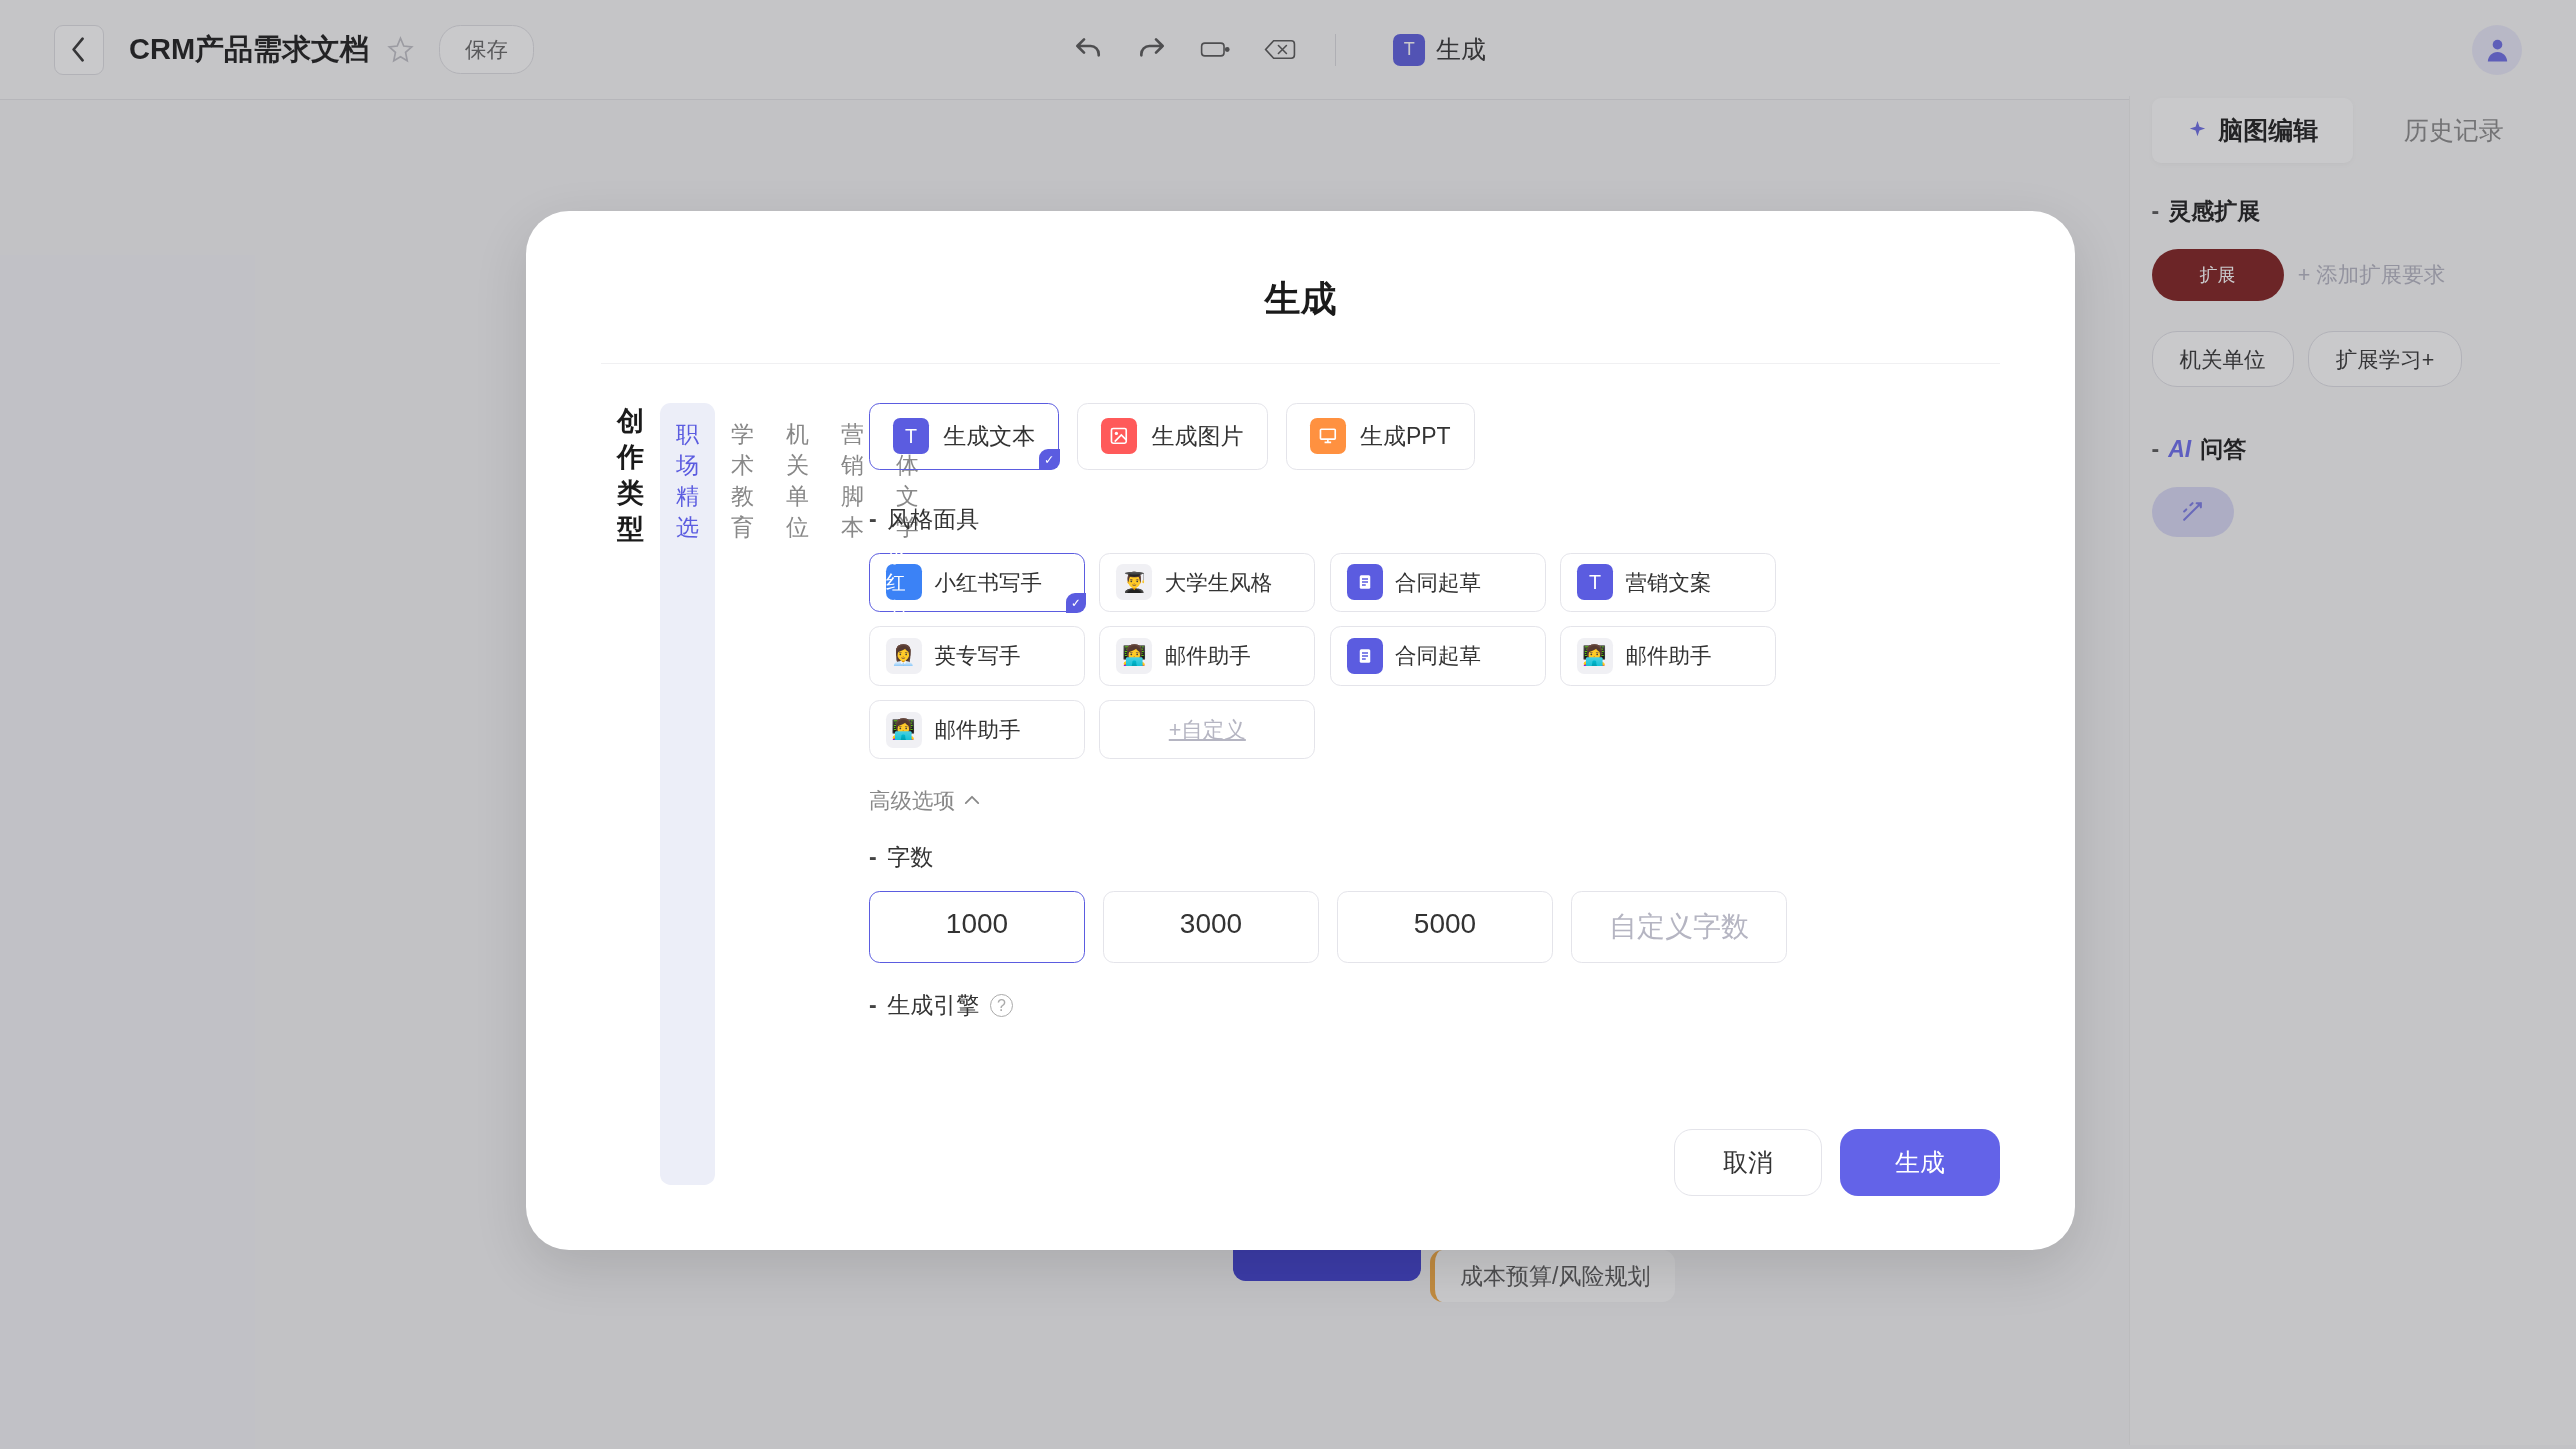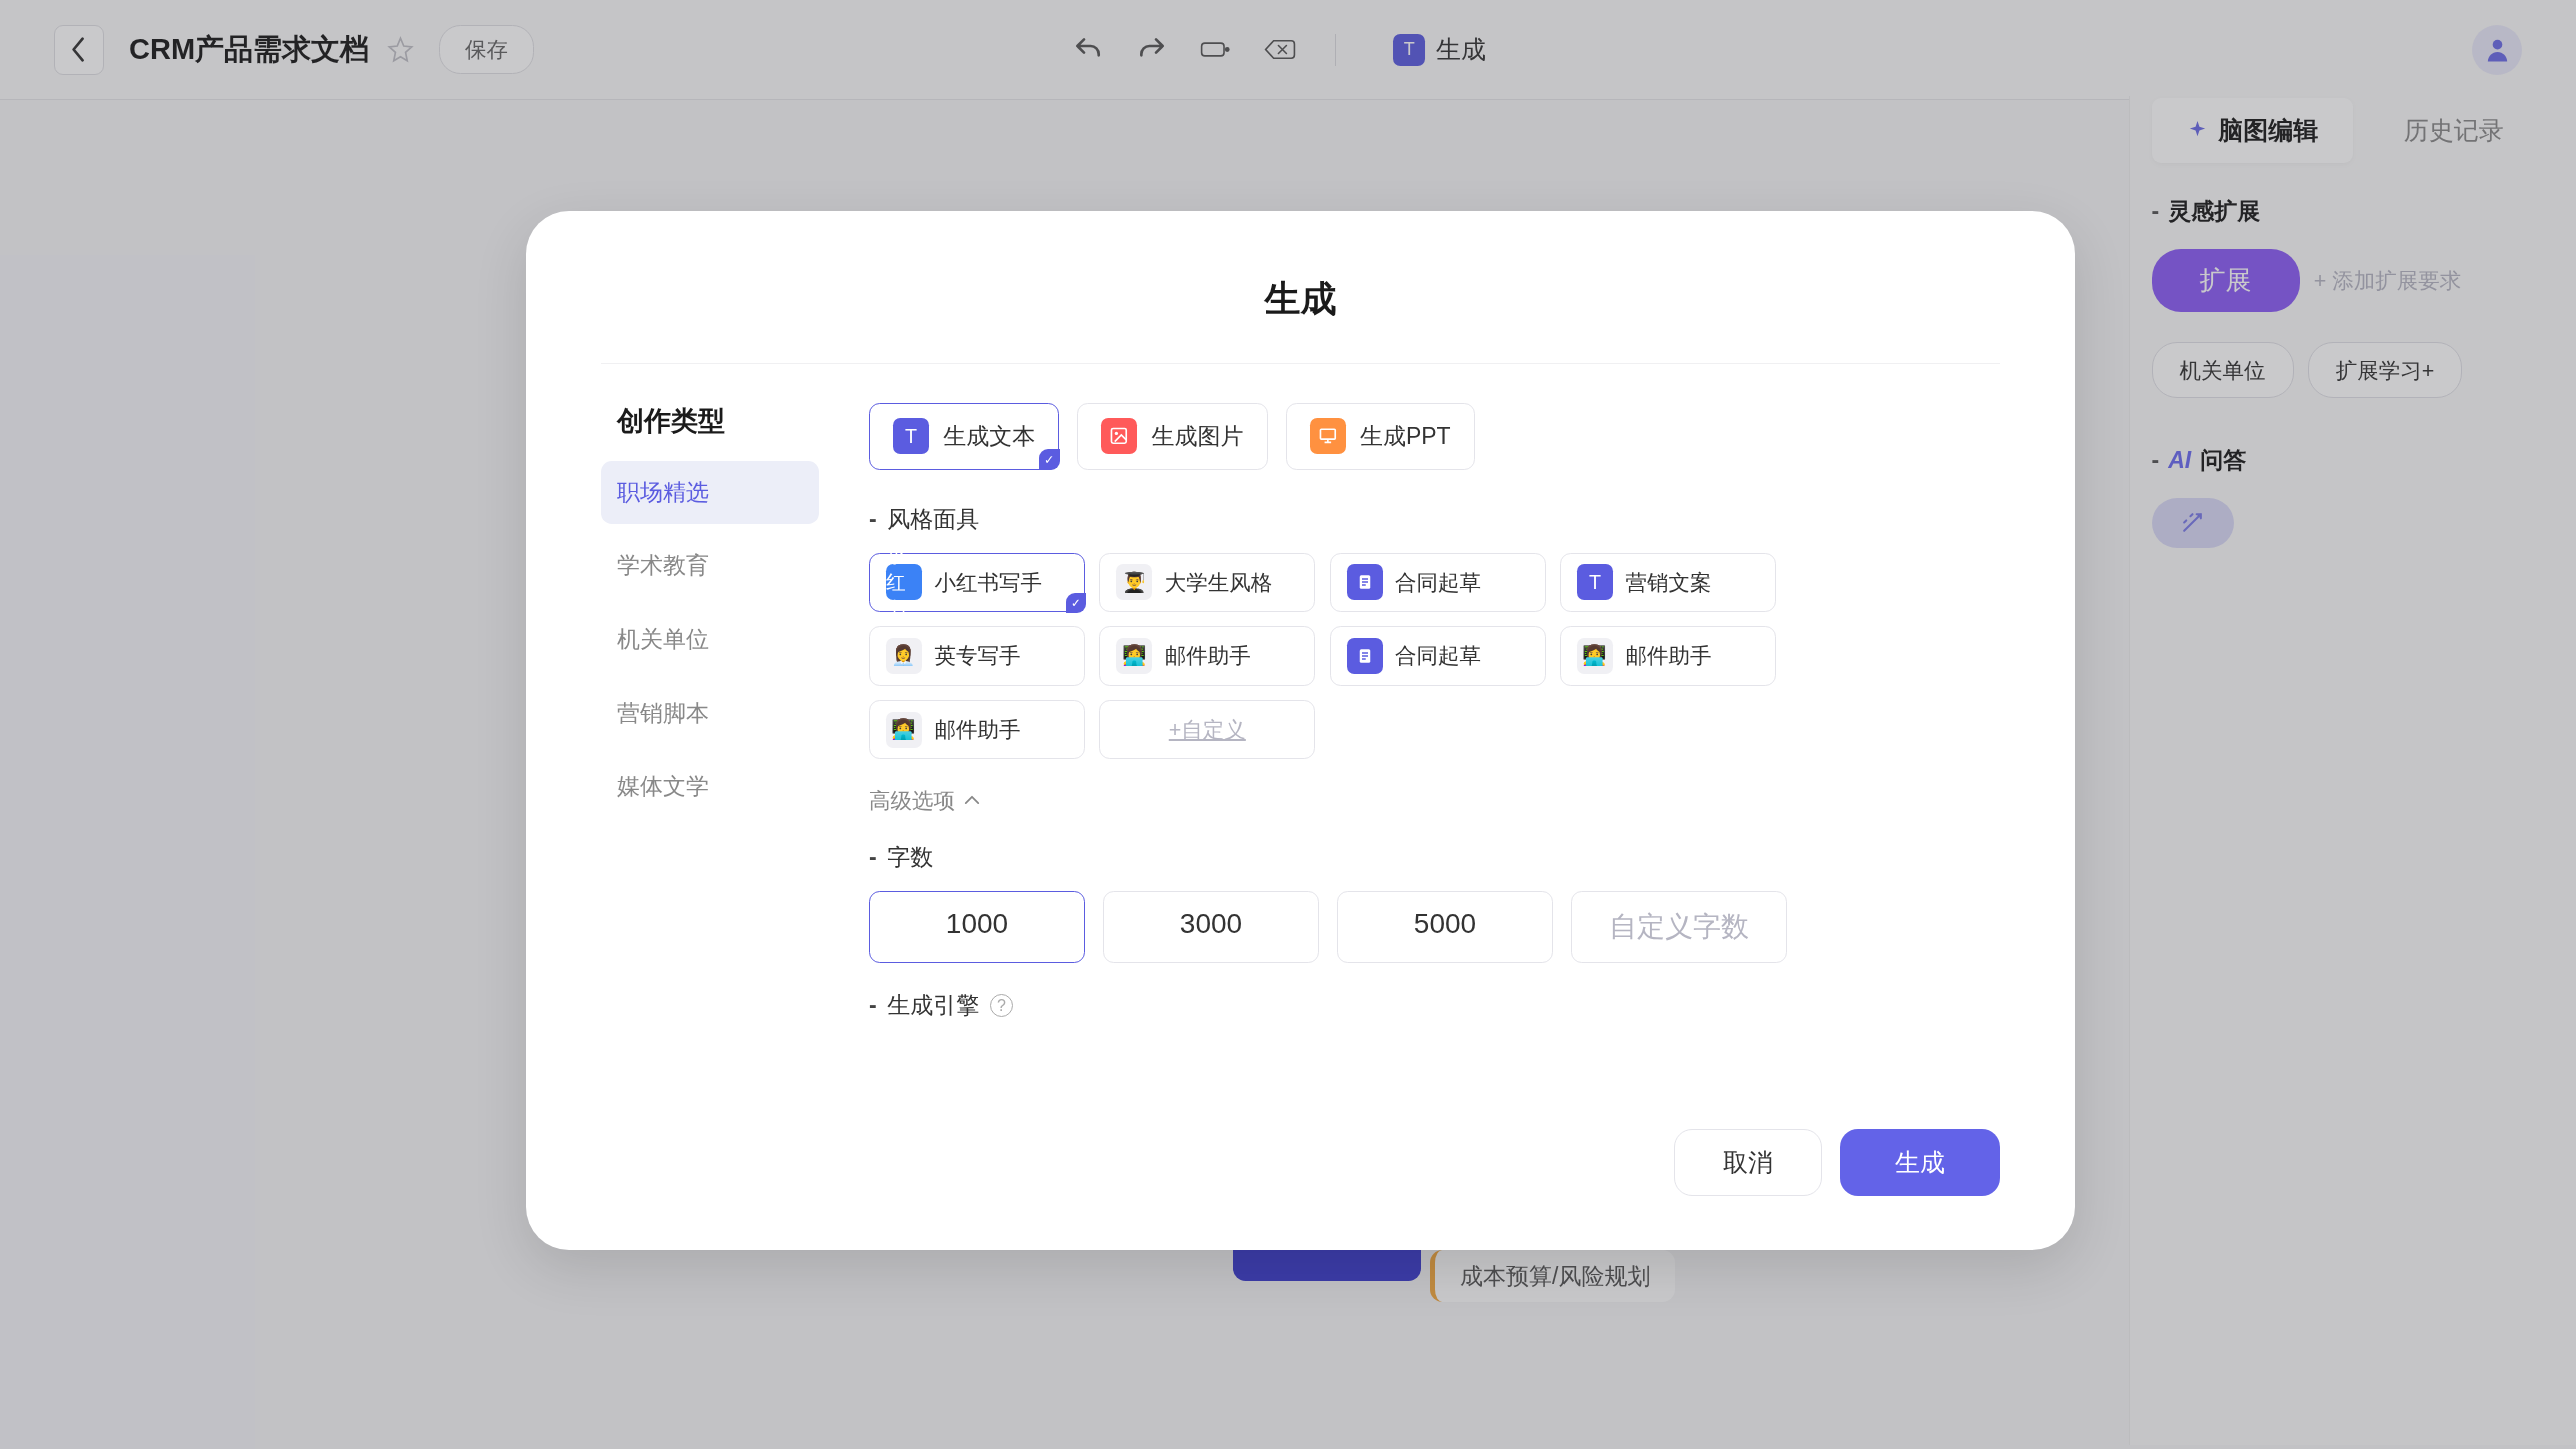--- a/index.html
+++ b/index.html
@@ -20,21 +20,21 @@
 .avatar { position: absolute; right: 54px; width: 50px; height: 50px; border-radius: 50%; background: #e8e8f8; display: flex; align-items: center; justify-content: center; color: #6b6be6; }
 
 
 .right-panel { position: absolute; right: 0; top: 96px; width: 447px; height: calc(100% - 100px); background: #fafafa; border-left: 0.9px solid #eee; padding: 0 21.5px; }
 .rp-tabs { display: flex; height: 68px; align-items: center; gap: 0; }
 .rp-tab { flex: 1; text-align: center; font-size: 25px; color: #888; padding: 16px 0; cursor: pointer; border-radius: 9px; display: flex; align-items: center; justify-content: center; gap: 9px; }
 .rp-tab.active { font-weight: 600; color: #1a1a1a; background: #fff; box-shadow: 0 1.8px 5.4px rgba(0,0,0,0.04); }
 .rp-section-header { display: flex; align-items: center; gap: 9px; font-size: 23px; font-weight: 600; color: #1a1a1a; margin-top: 32px; }
 .rp-dash { color: #555; font-weight: 700; }
 .rp-row { display: flex; align-items: center; gap: 14.3px; margin-top: 21.5px; }
-.rp-primary-btn { background: #8b5cf6; color: #fff; padding: 14.3px 48px; border-radius: 29px; font-size: 26px; cursor: pointer; }
+.rp-primary-btn { background: #7f1d1d; color: #fff; padding: 14.3px 48px; border-radius: 29px; font-size: 18px; cursor: pointer; }
 .rp-ghost-text { color: #b5b5c2; font-size: 21.5px; }
 .rp-chip { padding: 12.5px 27px; border: 0.9px solid #e0e0e6; border-radius: 25px; font-size: 21.5px; color: #333; cursor: pointer; background: #fff; }
 .rp-ai-label { font-size: 23px; font-weight: 600; color: #1a1a1a; margin-top: 47px; display: flex; align-items: center; gap: 9px; }
 .rp-ai-icon { color: #6b6bf0; font-weight: 700; font-style: italic; }
 .rp-input-row { display: flex; align-items: center; gap: 12.5px; margin-top: 21.5px; }
 .rp-input { flex: 1; padding: 16px 23px; border: 0.9px solid #e4e4ea; border-radius: 27px; font-size: 21.5px; color: #333; background: #fff; }
 .rp-input::placeholder { color: #b5b5c2; }
 .rp-send { width: 82px; height: 50px; border-radius: 25px; background: #d9d9f6; display: flex; align-items: center; justify-content: center; color: #7b7be8; cursor: pointer; }
 
 
@@ -43,21 +43,21 @@
 .bg-node.primary { background: #3c3ccf; color: #fff; }
 
 
 .overlay { position: absolute; inset: 0; background: rgba(60,60,70,0.28); }
 
 
 .modal { position: absolute; left: 526px; top: 211px; width: 1549px; height: 1039px; background: #fff; border-radius: 43px; padding: 64px 75px 54px; box-shadow: 0 18px 54px rgba(0,0,0,0.12); display: flex; flex-direction: column; }
 .modal-title { font-size: 36px; font-weight: 600; color: #1a1a1a; text-align: center; padding-bottom: 39px; border-bottom: 0.9px solid #f0f0f2; }
 .modal-body { display: flex; flex: 1; padding-top: 39px; gap: 50px; }
 
-.left-nav { width: 218px; display: flex; flex-direction: column; }
+.left-nav { width: 218px; display: flex; }
 .left-nav-title { font-size: 27px; font-weight: 600; color: #1a1a1a; padding: 0 16px 21.5px; }
 .left-nav-item { padding: 16px 16px; font-size: 23px; color: #888; border-radius: 10.7px; cursor: pointer; margin-bottom: 10.7px; }
 .left-nav-item.active { background: #eceef8; color: #5b5ce0; font-weight: 500; }
 
 .right-content { flex: 1; display: flex; flex-direction: column; }
 .type-row { display: flex; gap: 18px; margin-bottom: 34px; }
 .type-card { display: flex; align-items: center; gap: 14.3px; padding: 14.3px 23px; border: 0.9px solid #e4e4ea; border-radius: 10.7px; font-size: 23px; color: #333; cursor: pointer; position: relative; }
 .type-card.selected { border: 1.8px solid #5b5ce0; }
 .type-card .tick { position: absolute; right: -1.8px; bottom: -1.8px; width: 21.5px; height: 21.5px; background: #5b5ce0; border-top-left-radius: 9px; border-bottom-right-radius: 9px; display: flex; align-items: center; justify-content: center; color: #fff; font-size: 12.5px; }
 .type-ico { width: 36px; height: 36px; border-radius: 7.2px; display: flex; align-items: center; justify-content: center; color: #fff; font-size: 19.7px; }

